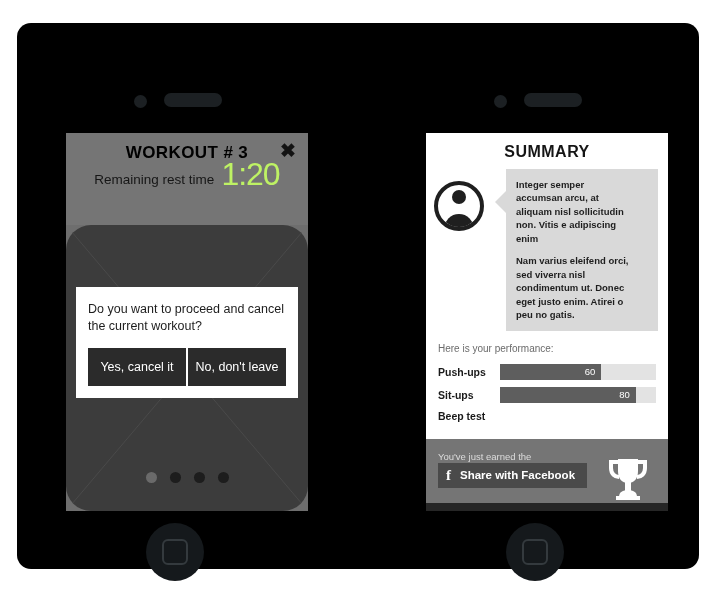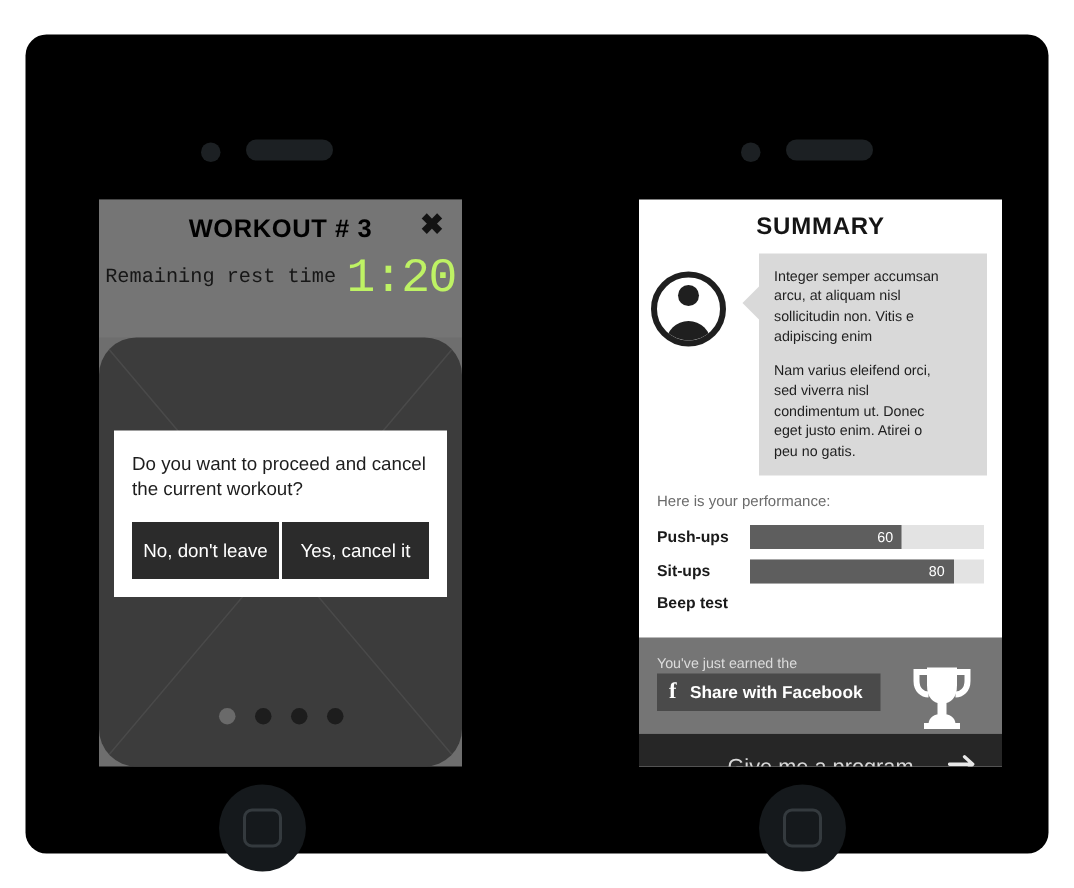--- a/index.html
+++ b/index.html
@@ -105,26 +105,25 @@
     top: 8px;
     font-size: 19px;
     font-weight: bold;
     color: #131313;
     line-height: 1;
     cursor: pointer;
   }
   .wk-rest-row {
     position: absolute;
     left: 0; right: 0;
-    top: 38px;
-    display: flex;
-    align-items: center;
+    top: 26px;
+    display: flex;
+    align-items: flex-end;
     justify-content: center;
     gap: 7px;
-    font-family: Liberation Mono, monospace;
   }
   .wk-rest-label {
     font-size: 13.5px;
     color: #161616;
     padding-bottom: 2px;
   }
   .wk-timer {
     font-size: 32px;
     font-weight: normal;
     color: #bef264;
@@ -273,20 +272,21 @@
     flex: 1;
     background: #d9d9d9;
     padding: 9px 10px;
     box-sizing: border-box;
   }
   .bubble p {
     margin: 0 16px 9px 0;
     font-size: 9.5px;
     line-height: 1.42;
     color: #1e1e1e;
+    font-weight: bold;
   }
   .bubble p:last-child { margin-bottom: 0; }
 
   .perf-section {
     padding: 12px 12px 10px 12px;
   }
   .perf-heading {
     font-size: 10px;
     color: #6b6b6b;
     margin-bottom: 10px;
@@ -391,22 +391,22 @@
 
       <div class="wk-body">
         <svg class="placeholder-x" viewBox="0 0 242 286" preserveAspectRatio="none">
           <line x1="0" y1="0" x2="242" y2="286" stroke="#4a4a4a" stroke-width="1"></line>
           <line x1="242" y1="0" x2="0" y2="286" stroke="#4a4a4a" stroke-width="1"></line>
         </svg>
 
         <div class="dialog">
           <div class="dialog-text">Do you want to proceed and cancel the current workout?</div>
           <div class="dialog-buttons">
+            <div class="dlg-btn">Yes, cancel it</div>
             <div class="dlg-btn">No, don't leave</div>
-            <div class="dlg-btn">Yes, cancel it</div>
           </div>
         </div>
 
         <div class="dots">
           <div class="dot active"></div>
           <div class="dot"></div>
           <div class="dot"></div>
           <div class="dot"></div>
         </div>
       </div>

